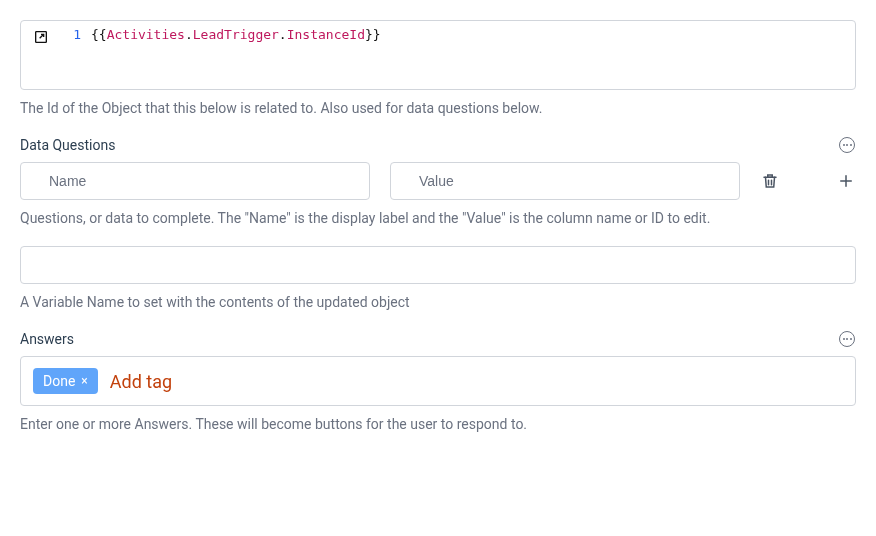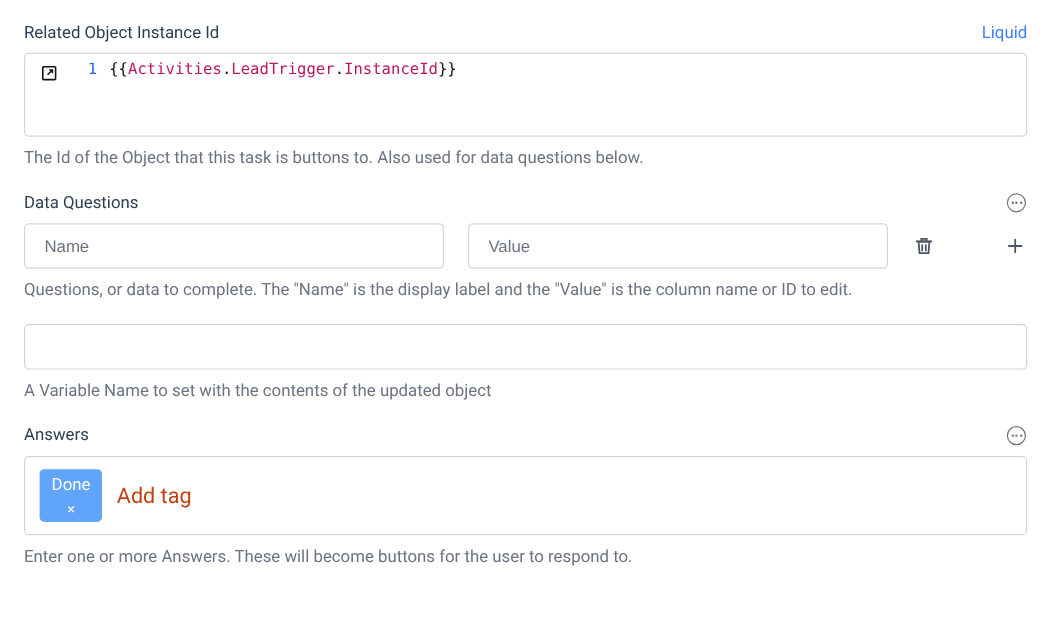--- a/index.html
+++ b/index.html
@@ -98,21 +98,21 @@
   }
   .dq-row {
     display: flex;
     align-items: center;
     gap: 20px;
   }
   .dq-input {
     height: 38px;
     border: 1px solid #d1d5db;
     border-radius: 4px;
-    padding: 0 16px;
+    padding: 0 28px;
     font-size: 14px;
     color: #14532d;
     background: #fff;
     outline: none;
   }
   .dq-input::placeholder { color: #6b7280; }
   .dq-name { flex: 0 0 350px; }
   .dq-value { flex: 0 0 350px; }
   .icon-btn {
     width: 20px;
@@ -148,56 +148,51 @@
   .tag-pill {
     background: #60a5fa;
     color: #fff;
     border-radius: 4px;
     padding: 5px 10px;
     font-size: 14px;
     display: inline-flex;
     align-items: center;
     gap: 6px;
     cursor: default;
-    flex-direction: column;
   }
   .tag-pill .x {
     font-size: 12px;
     cursor: pointer;
     line-height: 1;
   }
   .tag-placeholder {
     color: #c2410c;
     font-size: 18px;
   }
 </style>
 </head>
 <body>
 
 <div class="field-section">
-  <div class="field-header">
-    <span class="field-label">Related Object Instance Id</span>
-    <span class="liquid-link">Liquid</span>
-  </div>
   <div class="code-editor">
     <div class="code-gutter">
       <span class="popout-icon">
         <svg viewBox="0 0 24 24" width="16" height="16" fill="none" stroke="#111" stroke-width="2">
           <rect x="4" y="4" width="16" height="16" rx="1"></rect>
           <path d="M10 14 L16 8"></path>
           <path d="M12 8 H16 V12"></path>
         </svg>
       </span>
     </div>
     <div class="code-body">
       <span class="line-no">1</span>
       <span class="code-line"><span class="tok-brace">{{</span><span class="tok-word">Activities</span><span class="tok-dot">.</span><span class="tok-word">LeadTrigger</span><span class="tok-dot">.</span><span class="tok-word">InstanceId</span><span class="tok-brace">}}</span></span>
     </div>
   </div>
-  <div class="helper-text">The Id of the Object that this task is buttons to. Also used for data questions below.</div>
+  <div class="helper-text">The Id of the Object that this below is related to. Also used for data questions below.</div>
 </div>
 
 <div class="field-section">
   <div class="field-header">
     <span class="field-label">Data Questions</span>
     <span class="options-icon">
       <span class="options-circle">
           <span class="dot"></span>
           <span class="dot"></span>
           <span class="dot"></span>

